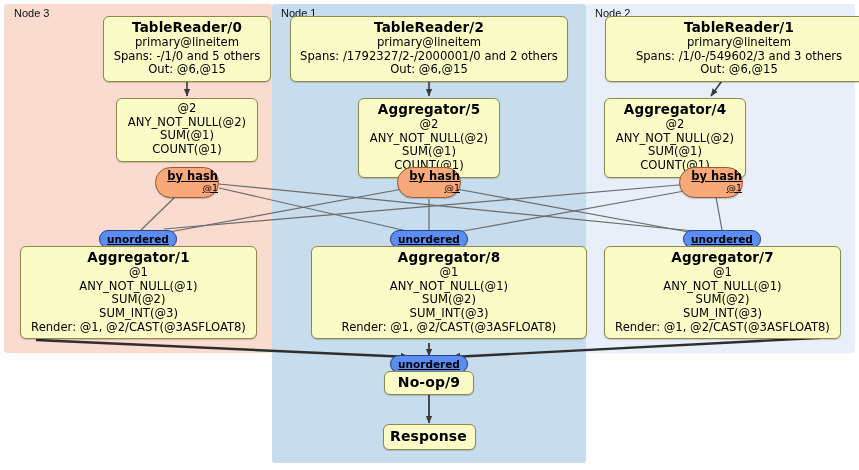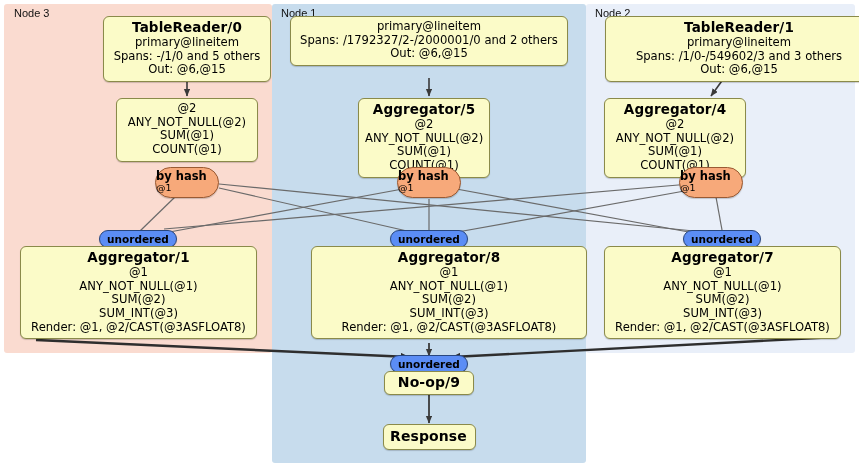--- a/index.html
+++ b/index.html
@@ -50,23 +50,24 @@
     font-size:11.6px;
     white-space:nowrap;
   }
   .box.small .title{font-size:14px;}
 
   
   .pill{
     position:absolute;
     box-sizing:border-box;
     border-radius:999px;
-    text-align:left;
+    text-align:right;
     white-space:nowrap;
     color:#000;
+    text-decoration:underline;
   }
   .pill.hash{
     background:#f7a97a;
     border:1px solid #9a5a33;
     padding-top:2px;
     box-shadow:0 1px 1px rgba(0,0,0,0.18);
   }
   .pill.hash .t{display:block;font-weight:bold;font-size:11.5px;line-height:1.1;}
   .pill.hash .s{display:block;font-size:9.5px;line-height:1.15;}
   .pill.unordered{
@@ -126,40 +127,41 @@
   </svg>
 
   <div class="box" style="left:103px;top:16px;width:168px;">
     <span class="title">TableReader/0</span>
     <span class="ln">primary@lineitem</span>
     <span class="ln">Spans: -/1/0 and 5 others</span>
     <span class="ln">Out: @6,@15</span>
   </div>
 
   <div class="box" style="left:290px;top:16px;width:278px;">
+    <span class="title">TableReader/2</span>
     <span class="ln">primary@lineitem</span>
     <span class="ln">Spans: /1792327/2-/2000001/0 and 2 others</span>
     <span class="ln">Out: @6,@15</span>
   </div>
 
   <div class="box" style="left:605px;top:16px;width:268px;">
     <span class="title">TableReader/1</span>
     <span class="ln">primary@lineitem</span>
     <span class="ln">Spans: /1/0-/549602/3 and 3 others</span>
     <span class="ln">Out: @6,@15</span>
   </div>
 
   <div class="box" style="left:116px;top:98px;width:142px;">
     <span class="ln">@2</span>
     <span class="ln">ANY_NOT_NULL(@2)</span>
     <span class="ln">SUM(@1)</span>
     <span class="ln">COUNT(@1)</span>
   </div>
 
-  <div class="box" style="left:358px;top:98px;width:132px;">
+  <div class="box" style="left:358px;top:98px;width:142px;">
     <span class="title">Aggregator/5</span>
     <span class="ln">@2</span>
     <span class="ln">ANY_NOT_NULL(@2)</span>
     <span class="ln">SUM(@1)</span>
     <span class="ln">COUNT(@1)</span>
   </div>
 
   <div class="box" style="left:604px;top:98px;width:142px;">
     <span class="title">Aggregator/4</span>
     <span class="ln">@2</span>

